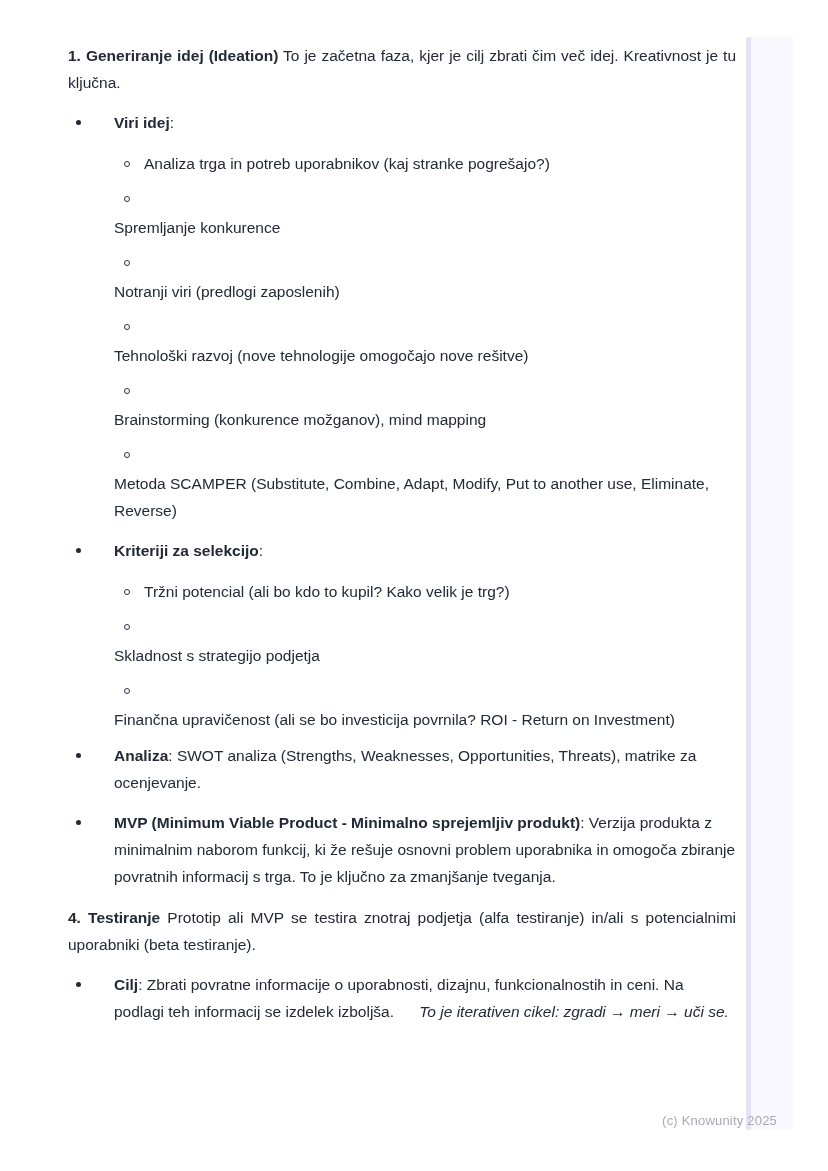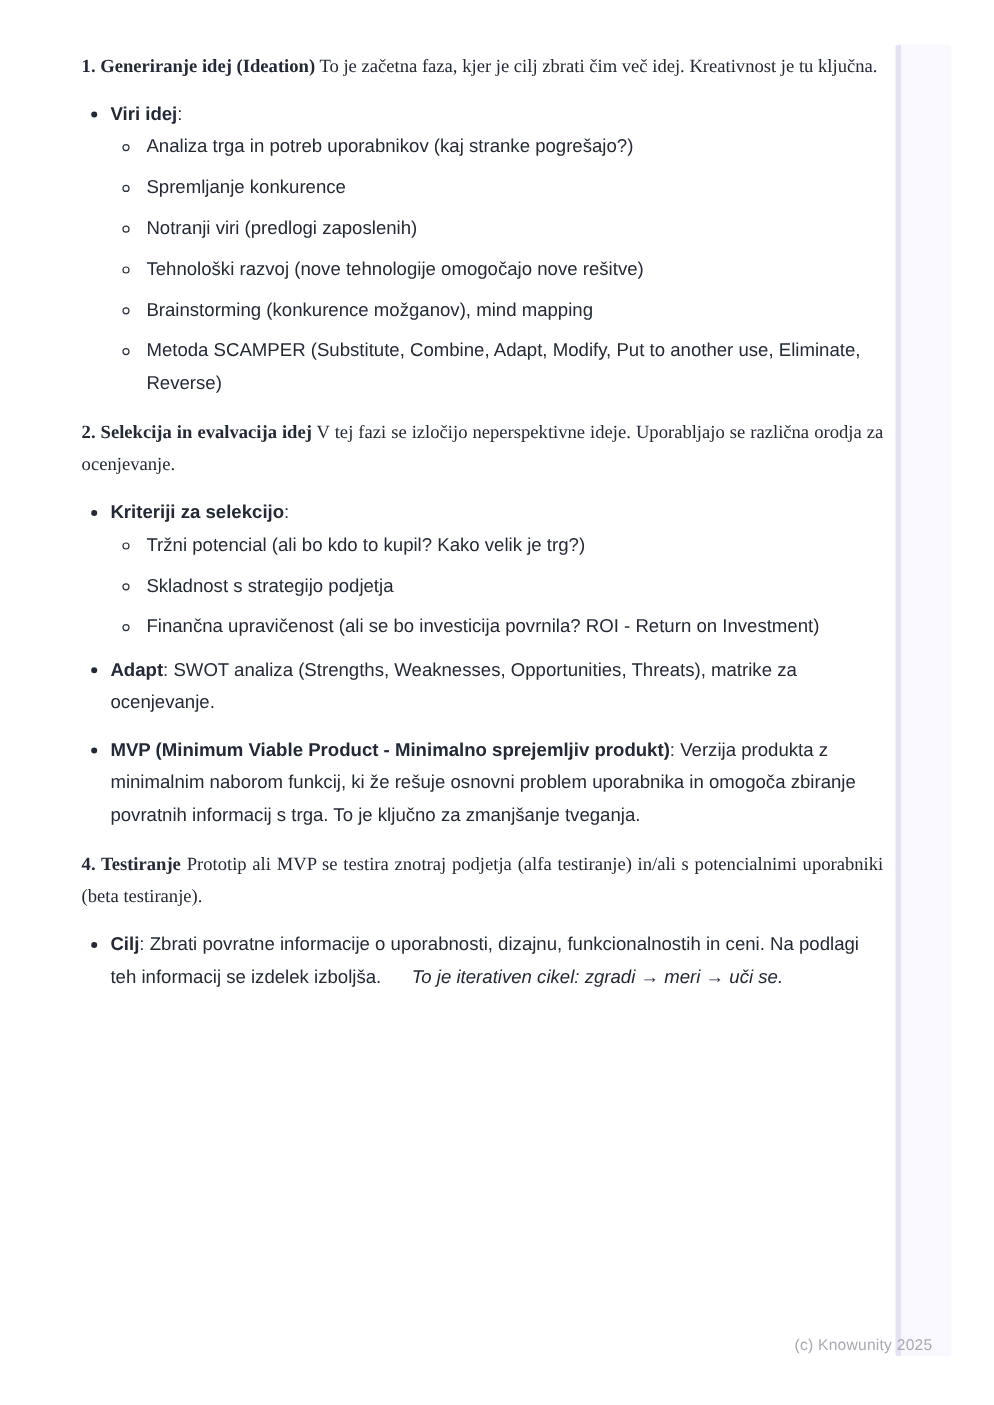--- a/index.html
+++ b/index.html
@@ -15,42 +15,41 @@
     line-height: 27px;
   }
   .content {
     position: absolute;
     left: 68px; top: 42px;
     width: 668px;
   }
   .para {
     margin-top: 14px;
     text-align: justify;
-    font-family: Liberation Serif, serif;
   }
   .para:first-child { margin-top: 0; }
   .para b { font-weight: 700; }
   ul.l1 { list-style: none; margin-top: 13px; }
-  ul.l1 > li { display: flex; }
+  ul.l1 > li { display: flex; gap: 22px; }
   ul.l1 > li + li { margin-top: 9px; }
   .m1 {
     flex: 0 0 24px;
     height: 27px;
     display: flex; align-items: center;
     padding-left: 8px;
   }
   .m1 .disc {
     width: 5px; height: 5px; border-radius: 50%;
     background: #232936;
   }
   .li-body { flex: 1 1 auto; min-width: 0; }
   .li-body b { font-weight: 700; }
-  ul.l2 { list-style: none; margin-top: 0; }
+  ul.l2 { list-style: none; margin-top: 14px; }
   ul.l2 > li { display: flex; }
-  ul.l2 > li + li { margin-top: 7px; }
+  ul.l2 > li + li { margin-top: 7px; flex-direction: column; }
   .m2 {
     flex: 0 0 30px;
     height: 27px;
     display: flex; align-items: center;
     padding-left: 10px;
   }
   .m2 .ring {
     width: 6px; height: 6px; border-radius: 50%;
     border: 1.5px solid #2b3140;
     background: transparent;
@@ -123,21 +122,20 @@
               <span class="m2">
                 <span class="ring"></span>
               </span>
               <span class="sub-text">Metoda SCAMPER (Substitute, Combine, Adapt, Modify, Put to another use, Eliminate, Reverse)</span>
             </li>
         </ul>
       </div>
     </li>
   </ul>
 
-  <p class="para"><b>2. Selekcija in evalvacija idej</b> <span>V tej fazi se izločijo neperspektivne ideje. Uporabljajo se različna orodja za ocenjevanje.</span></p>
 
   <ul class="l1">
     <li>
       <span class="m1">
           <span class="disc"></span>
         </span>
       <div class="li-body">
         <b>Kriteriji za selekcijo</b><span>:</span>
         <ul class="l2">
           <li>
@@ -158,21 +156,21 @@
               </span>
               <span class="sub-text">Finančna upravičenost (ali se bo investicija povrnila? ROI - Return on Investment)</span>
             </li>
         </ul>
       </div>
     </li>
     <li>
       <span class="m1">
           <span class="disc"></span>
         </span>
-      <div class="li-body"><b>Adapt</b><span>: SWOT analiza (Strengths, Weaknesses, Opportunities, Threats), matrike za ocenjevanje.</span></div>
+      <div class="li-body"><b>Analiza</b><span>: SWOT analiza (Strengths, Weaknesses, Opportunities, Threats), matrike za ocenjevanje.</span></div>
     </li>
   </ul>
 
 
   <ul class="l1">
     <li>
       <span class="m1">
           <span class="disc"></span>
         </span>
       <div class="li-body"><b>MVP (Minimum Viable Product - Minimalno sprejemljiv produkt)</b><span>: Verzija produkta z minimalnim naborom funkcij, ki že rešuje osnovni problem uporabnika in omogoča zbiranje povratnih informacij s trga. To je ključno za zmanjšanje tveganja.</span></div>

